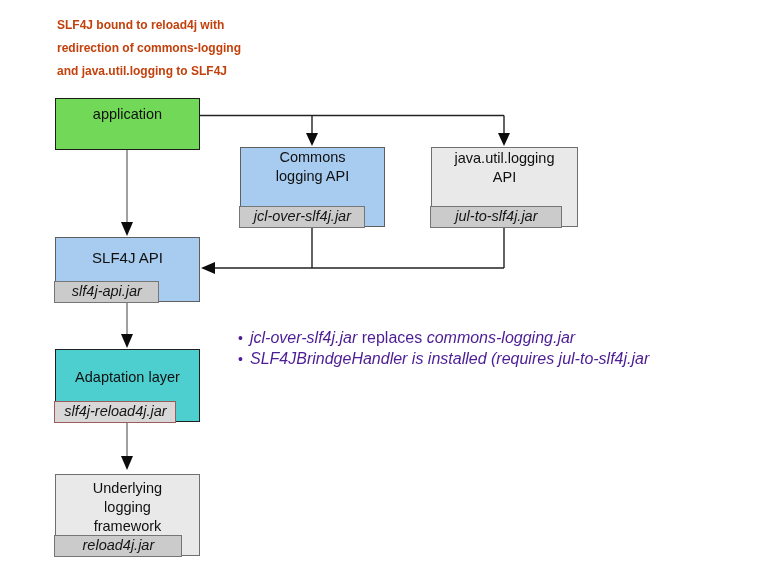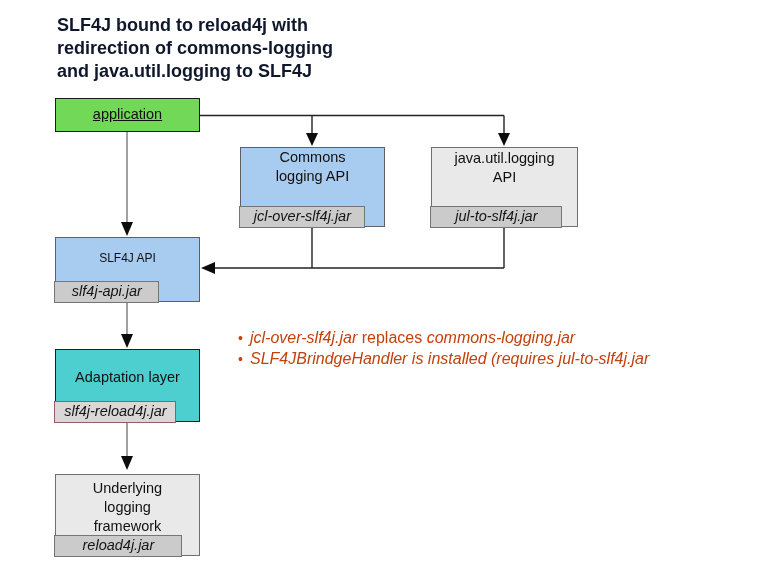--- a/index.html
+++ b/index.html
@@ -2,55 +2,55 @@
 <html style="--green-fill: #72d857; --blue-fill: #a8ccf0; --teal-fill: #4ecfcf; --gray-fill: #e9e9e9; --jar-fill: #cbcbcb; --jar-light-fill: #d8d8d8; --jar-accent-border: #9a5c5c; --line-dark: #222222; --line-gray: #6e6e6e; --arrow: #0c0c0c;"><head>
 <meta charset="utf-8">
 <style>
   html,body{margin:0;padding:0;background:#fff;}
   #canvas{
     position:relative;width:768px;height:586px;background:#fff;overflow:hidden;
     font-family:"Liberation Sans",sans-serif;color:#111;
   }
   .title{
     position:absolute;left:57px;top:14px;
-    font-size:18px;font-weight:bold;line-height:23px;
-    white-space:pre-line;color:#0f172a;
+    font-size:12px;font-weight:bold;line-height:23px;
+    white-space:pre-line;color:#c2410c;
   }
   svg.connectors{position:absolute;left:0;top:0;z-index:1;}
   .ln-dark{stroke:var(--line-dark);stroke-width:1.4;fill:none;}
   .ln-gray{stroke:var(--line-gray);stroke-width:1.3;fill:none;}
   .arrowhead{fill:var(--arrow);stroke:none;}
   .box{
     position:absolute;box-sizing:border-box;z-index:2;
     border:1.6px solid #2b2b2b;text-align:center;
     font-size:14.5px;color:#101010;
   }
   .box-title{white-space:pre-line;line-height:18.5px;}
-  #box-application{left:55px;top:98px;width:145px;height:34px;background:var(--green-fill);border-color:#1c1c1c;text-decoration:underline;}
+  #box-application{left:55px;top:98px;width:145px;height:52px;background:var(--green-fill);border-color:#1c1c1c;}
   #box-application .box-title{line-height:30px;}
   #box-commons{left:240px;top:147px;width:145px;height:80px;background:var(--blue-fill);border-color:#5f5f5f;}
   #box-commons .box-title{}
   #box-jul{left:431px;top:147px;width:147px;height:80px;background:var(--gray-fill);border-color:#6f6f6f;}
   #box-jul .box-title{padding-top:1px;}
   #box-slf4j{left:55px;top:237px;width:145px;height:65px;background:var(--blue-fill);border-color:#5f5f5f;}
-  #box-slf4j .box-title{padding-top:11px;font-size:12px;}
+  #box-slf4j .box-title{padding-top:11px;font-size:15px;}
   #box-adaptation{left:55px;top:349px;width:145px;height:73px;background:var(--teal-fill);border-color:#1f1f1f;}
   #box-adaptation .box-title{padding-top:18px;}
   #box-underlying{left:55px;top:474px;width:145px;height:82px;background:var(--gray-fill);border-color:#6f6f6f;}
   #box-underlying .box-title{padding-top:4px;line-height:19px;}
   .jar{
     position:absolute;left:-1.6px;bottom:-1.6px;height:22px;box-sizing:border-box;
     background:var(--jar-fill);border:1.5px solid #757575;
     font-style:italic;font-size:14.5px;line-height:19px;text-align:center;
     padding:0 3px;white-space:nowrap;overflow:hidden;color:#151515;
   }
   .jar.accent{background:var(--jar-light-fill);border-color:var(--jar-accent-border);}
   .notes{
     position:absolute;left:238px;top:328px;width:530px;height:42px;overflow:hidden;
-    font-size:16px;line-height:19.5px;white-space:nowrap;color:#c2410c;
+    font-size:16px;line-height:19.5px;white-space:nowrap;color:#4c1d95;
   }
   .note-line{display:block;}
   .bullet{display:inline-block;width:12px;text-align:left;font-size:14px;}
   .it{font-style:italic;}
   .rm{font-style:normal;}
 </style>
 </head>
 <body>
 
 <div id="canvas">

